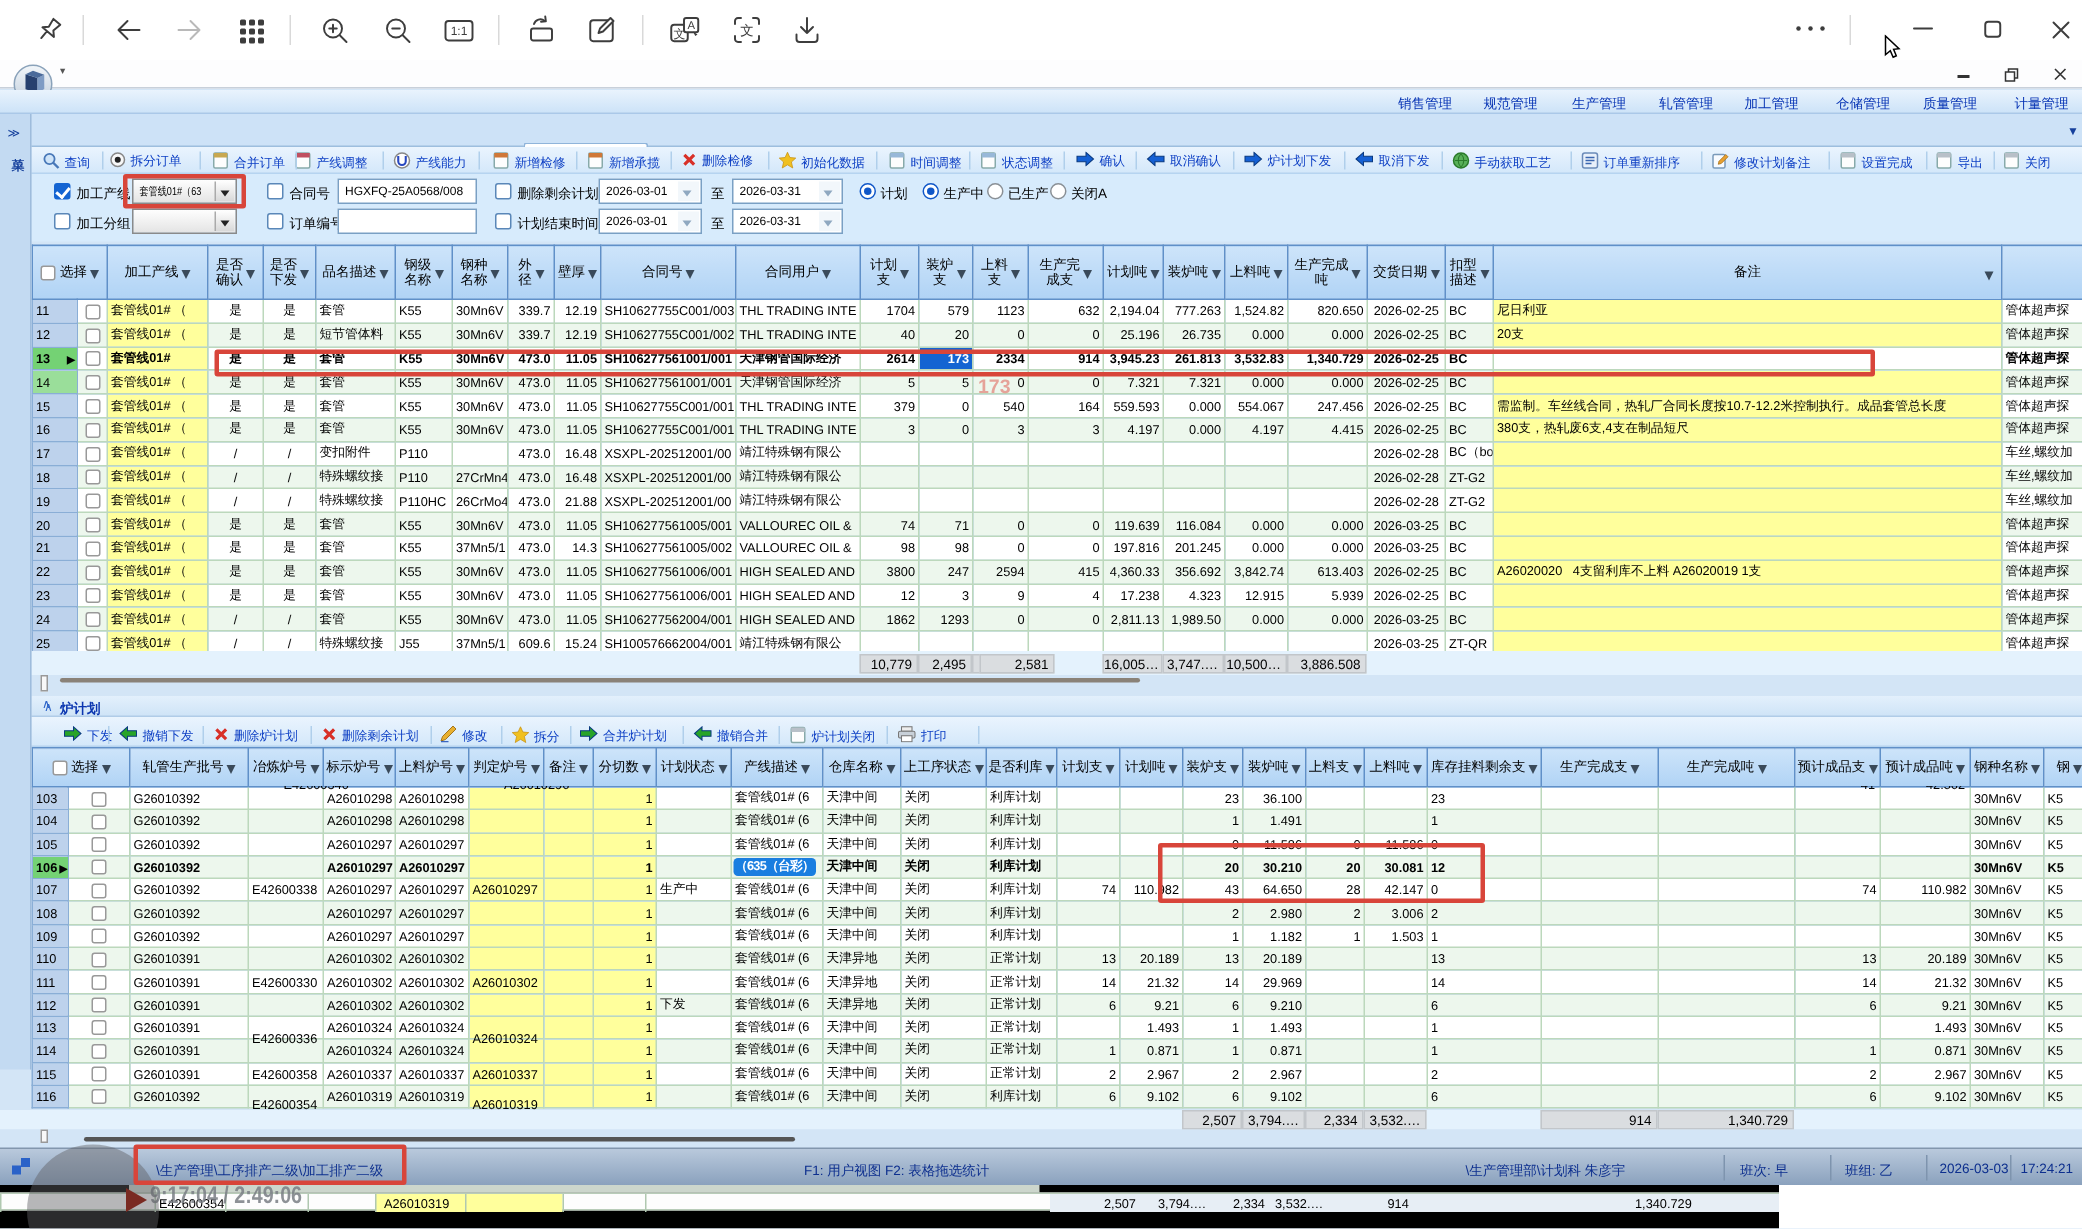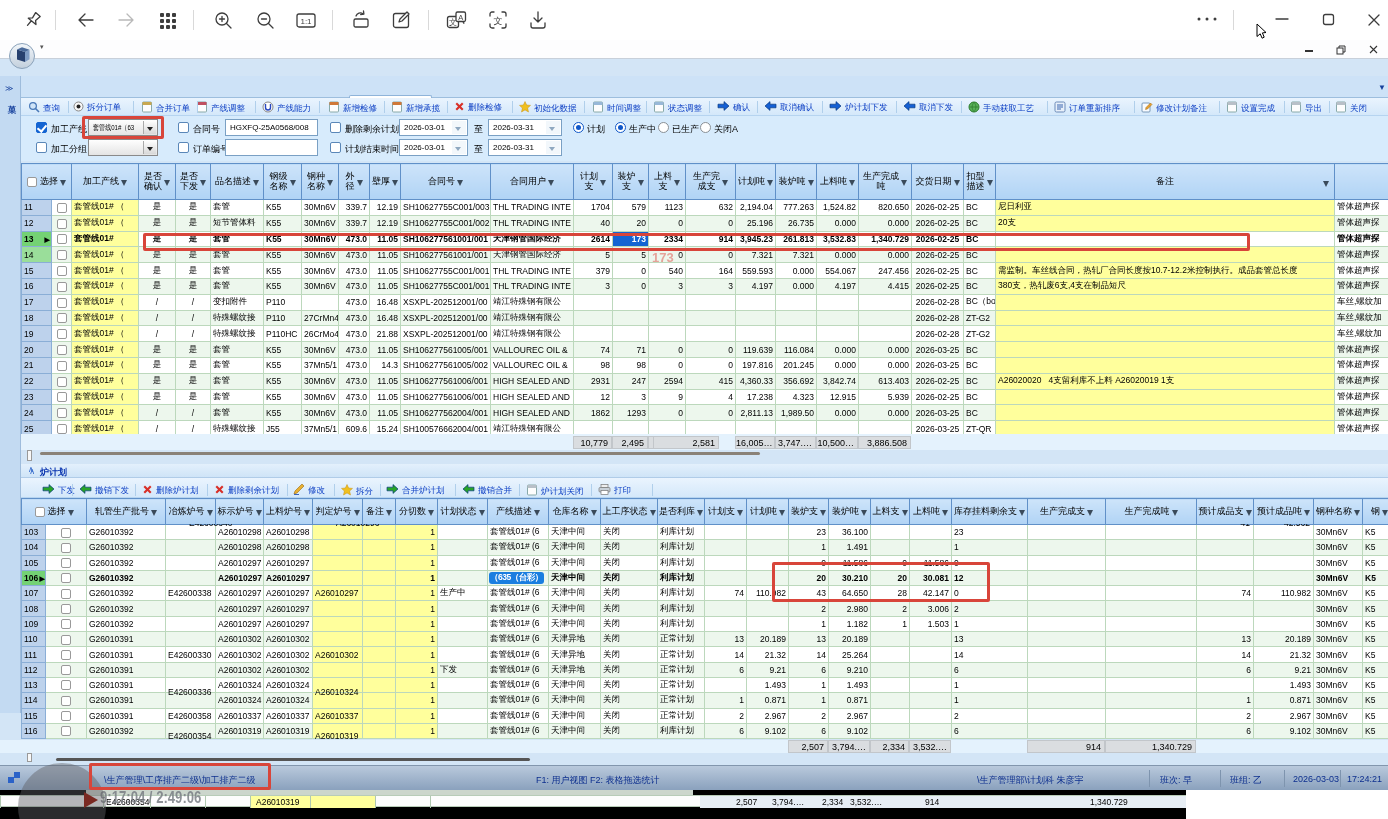--- a/index.html
+++ b/index.html
@@ -158,20 +158,30 @@
     </svg>
 <div class="abs" style="left:40px;top:3px;color:#555;font-size:7px">▾</div>
 <div class="abs" style="left:1305px;top:10px;width:8px;height:1.5px;background:#333"></div>
 <svg class="abs" style="left:1336px;top:5px" width="10" height="10" viewBox="0 0 10 10" fill="none" stroke="#333" stroke-width="1">
       <rect x="1" y="3" width="6" height="6"></rect>
       <path d="M3 3 V1 h6 v6 h-2"></path>
     </svg>
 <svg class="abs" style="left:1369px;top:5px" width="9" height="9" viewBox="0 0 9 9" stroke="#333" stroke-width="1.1">
       <path d="M1 1 l7 7 M8 1 l-7 7"></path>
     </svg>
+<div id="menubar" class="abs">
+<div class="menuitem" style="left:932px">销售管理</div>
+<div class="menuitem" style="left:989px">规范管理</div>
+<div class="menuitem" style="left:1048px">生产管理</div>
+<div class="menuitem" style="left:1106px">轧管管理</div>
+<div class="menuitem" style="left:1163px">加工管理</div>
+<div class="menuitem" style="left:1224px">仓储管理</div>
+<div class="menuitem" style="left:1282px">质量管理</div>
+<div class="menuitem" style="left:1343px">计量管理</div>
+</div>
 <div id="tabbar" class="abs">
 <div class="abs" style="left:7px;top:6px;color:#1b46cc;font-size:8px;font-weight:bold">»</div>
 <div class="tab" style="left:23px;padding:0 6px">热处理排产二级<span class="x">✕</span></div>
 <div class="tab" style="left:112px;padding:0 6px">轧管排产二级<span class="x">✕</span></div>
 <div class="tab" style="left:196px;padding:0 6px">轧管生产进程数据汇总(进程表)<span class="x">✕</span></div>
 <div class="tab active" style="left:349px;padding:0 6px">加工排产二级<span class="x">✕</span></div>
 <div class="tab" style="left:433px;padding:0 6px">轧管炉计划<span class="x">✕</span></div>
 <div class="tab" style="left:496px;padding:0 6px">库存汇总报表[库权限]<span class="x">✕</span></div>
 <div class="tab" style="left:619px;padding:0 6px">发货汇总报表[组织]<span class="x">✕</span></div>
 <div class="tab" style="left:726px;padding:0 6px">进程数据统计[加工线]<span class="x">✕</span></div>
@@ -704,21 +714,21 @@
         <td class="yel">套管线01# （</td>
         <td class="ctr">是</td>
         <td class="ctr">是</td>
         <td>套管</td>
         <td>K55</td>
         <td>30Mn6V</td>
         <td class="num">473.0</td>
         <td class="num">11.05</td>
         <td>SH106277561006/001</td>
         <td>HIGH SEALED AND</td>
-        <td class="num">2931</td>
+        <td class="num">3800</td>
         <td class="num">247</td>
         <td class="num">2594</td>
         <td class="num">415</td>
         <td class="num">4,360.33</td>
         <td class="num">356.692</td>
         <td class="num">3,842.74</td>
         <td class="num">613.403</td>
         <td class="ctr">2026-02-25</td>
         <td>BC</td>
         <td class="yel">A26020020&nbsp;&nbsp;&nbsp;4支留利库不上料 A26020019 1支</td>
@@ -801,21 +811,21 @@
         <td>ZT-QR</td>
         <td class="yel"></td>
         <td>管体超声探</td>
       </tr>
     </tbody>
   </table>
 <div class="abs" style="left:0;top:434px;width:1388px;height:16px;background:#e4f2fd"></div>
 <div class="sumc" style="left:573px;top:436px;width:39px">10,779</div>
 <div class="sumc" style="left:612px;top:436px;width:36px">2,495</div>
 <div class="sumc" style="left:648px;top:436px;width:37px">6,983</div>
-<div class="sumc" style="left:653px;top:436px;width:66px">2,581</div>
+<div class="sumc" style="left:653px;top:436px;width:50px">2,581</div>
 <div class="sumc" style="left:735px;top:436px;width:40px">16,005…</div>
 <div class="sumc" style="left:775px;top:436px;width:41px">3,747.…</div>
 <div class="sumc" style="left:816px;top:436px;width:42px">10,500…</div>
 <div class="sumc" style="left:858px;top:436px;width:53px">3,886.508</div>
 <div class="abs" style="left:0;top:450px;width:1388px;height:14px;background:#d3e5f6">
     <div style="position:absolute;left:40px;top:2px;width:720px;height:3px;background:#8a8278;border-radius:2px"></div>
     <div style="position:absolute;left:27px;top:0px;width:5px;height:11px;border:1px solid #999;background:#f8f8f8"></div>
   </div>
 <div class="abs" style="left:0;top:464px;width:1388px;height:14px;background:linear-gradient(#e3f0fc,#cfe4f7);border-bottom:1px solid #b0cce8">
     <span style="position:absolute;left:28px;top:1px;color:#2a62c8;font-size:8px">∧<span style="position:relative;left:-4.5px;top:1.5px">∧</span></span>
@@ -1221,21 +1231,21 @@
         <td class="yel"></td>
         <td class="yel num">1</td>
         <td></td>
         <td>套管线01# (6</td>
         <td>天津异地</td>
         <td>关闭</td>
         <td>正常计划</td>
         <td class="num">14</td>
         <td class="num">21.32</td>
         <td class="num">14</td>
-        <td class="num">25.264</td>
+        <td class="num">29.969</td>
         <td class="num"></td>
         <td class="num"></td>
         <td>14</td>
         <td></td>
         <td></td>
         <td class="num">14</td>
         <td class="num">21.32</td>
         <td>30Mn6V</td>
         <td>K5</td>
       </tr>

